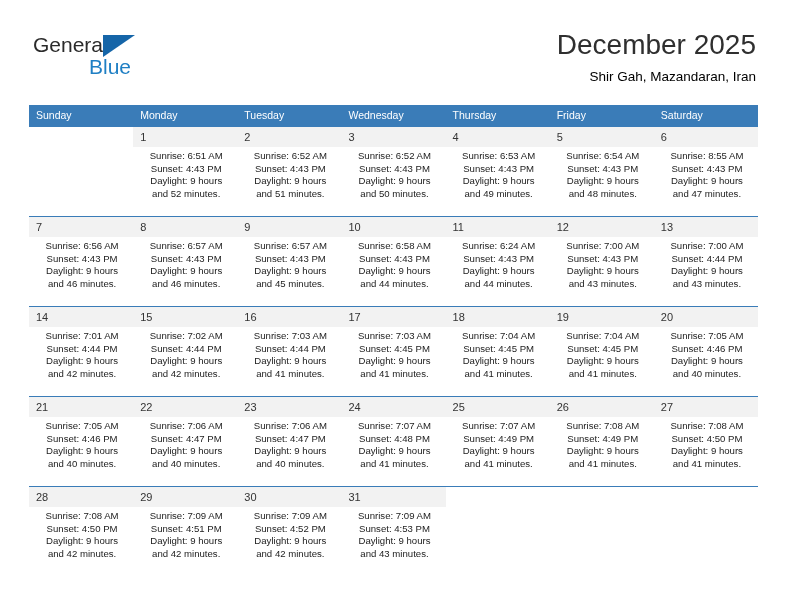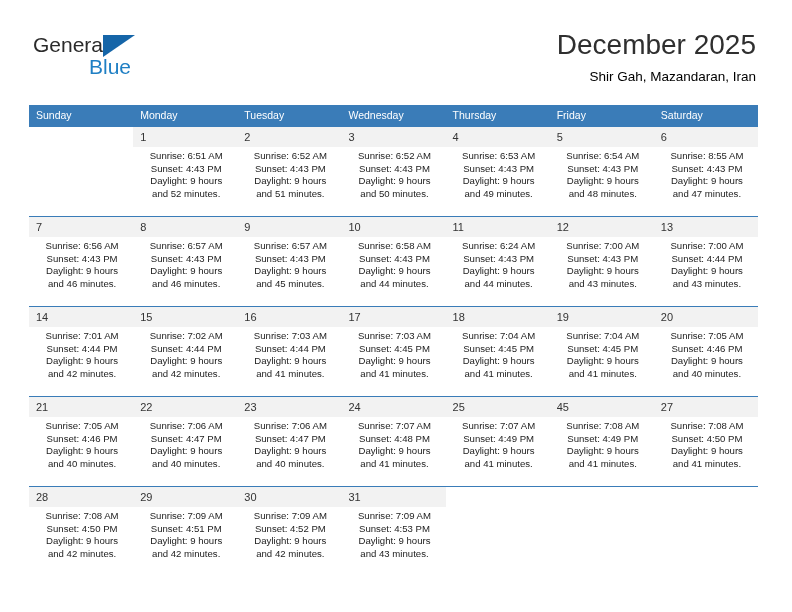--- a/index.html
+++ b/index.html
@@ -463,21 +463,21 @@
               <div class="info">
                 <div>Sunrise: 7:07 AM</div>
                 <div>Sunset: 4:49 PM</div>
                 <div>Daylight: 9 hours</div>
                 <div>and 41 minutes.</div>
               </div>
             </div>
           </td>
           <td>
             <div class="daycell">
-              <span class="daynum">45</span>
+              <span class="daynum">26</span>
               <div class="info">
                 <div>Sunrise: 7:08 AM</div>
                 <div>Sunset: 4:49 PM</div>
                 <div>Daylight: 9 hours</div>
                 <div>and 41 minutes.</div>
               </div>
             </div>
           </td>
           <td>
             <div class="daycell">

